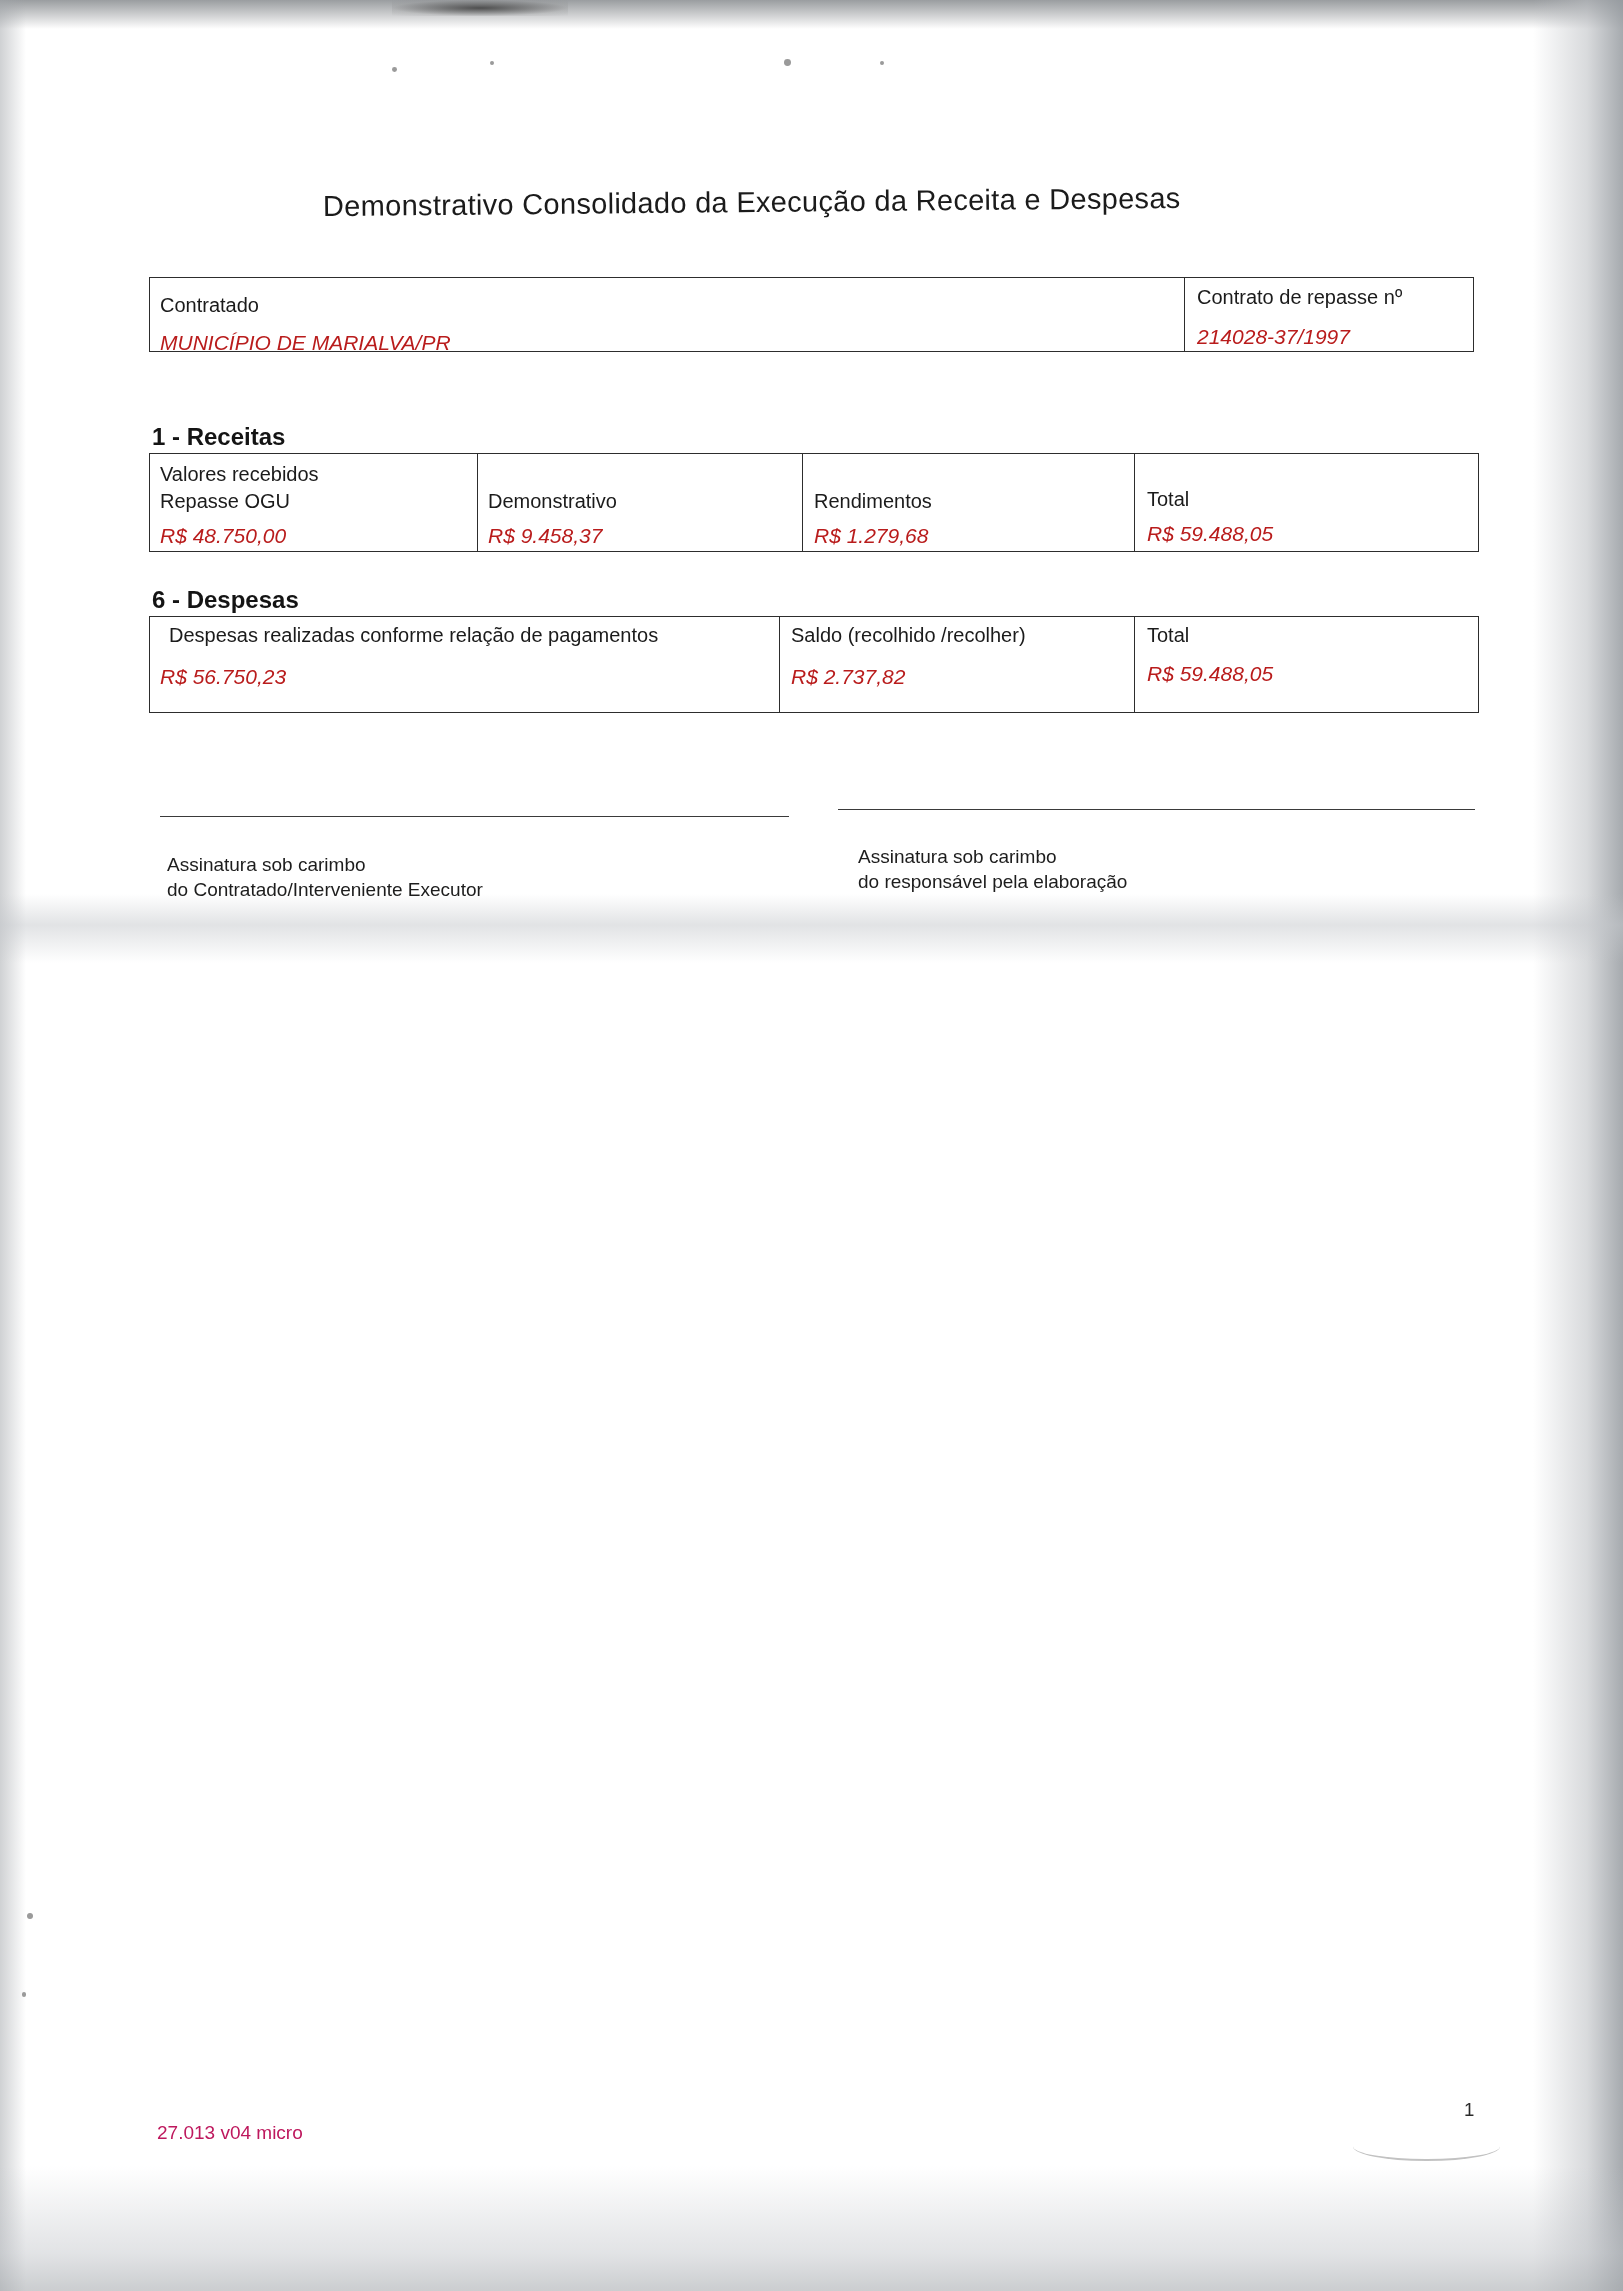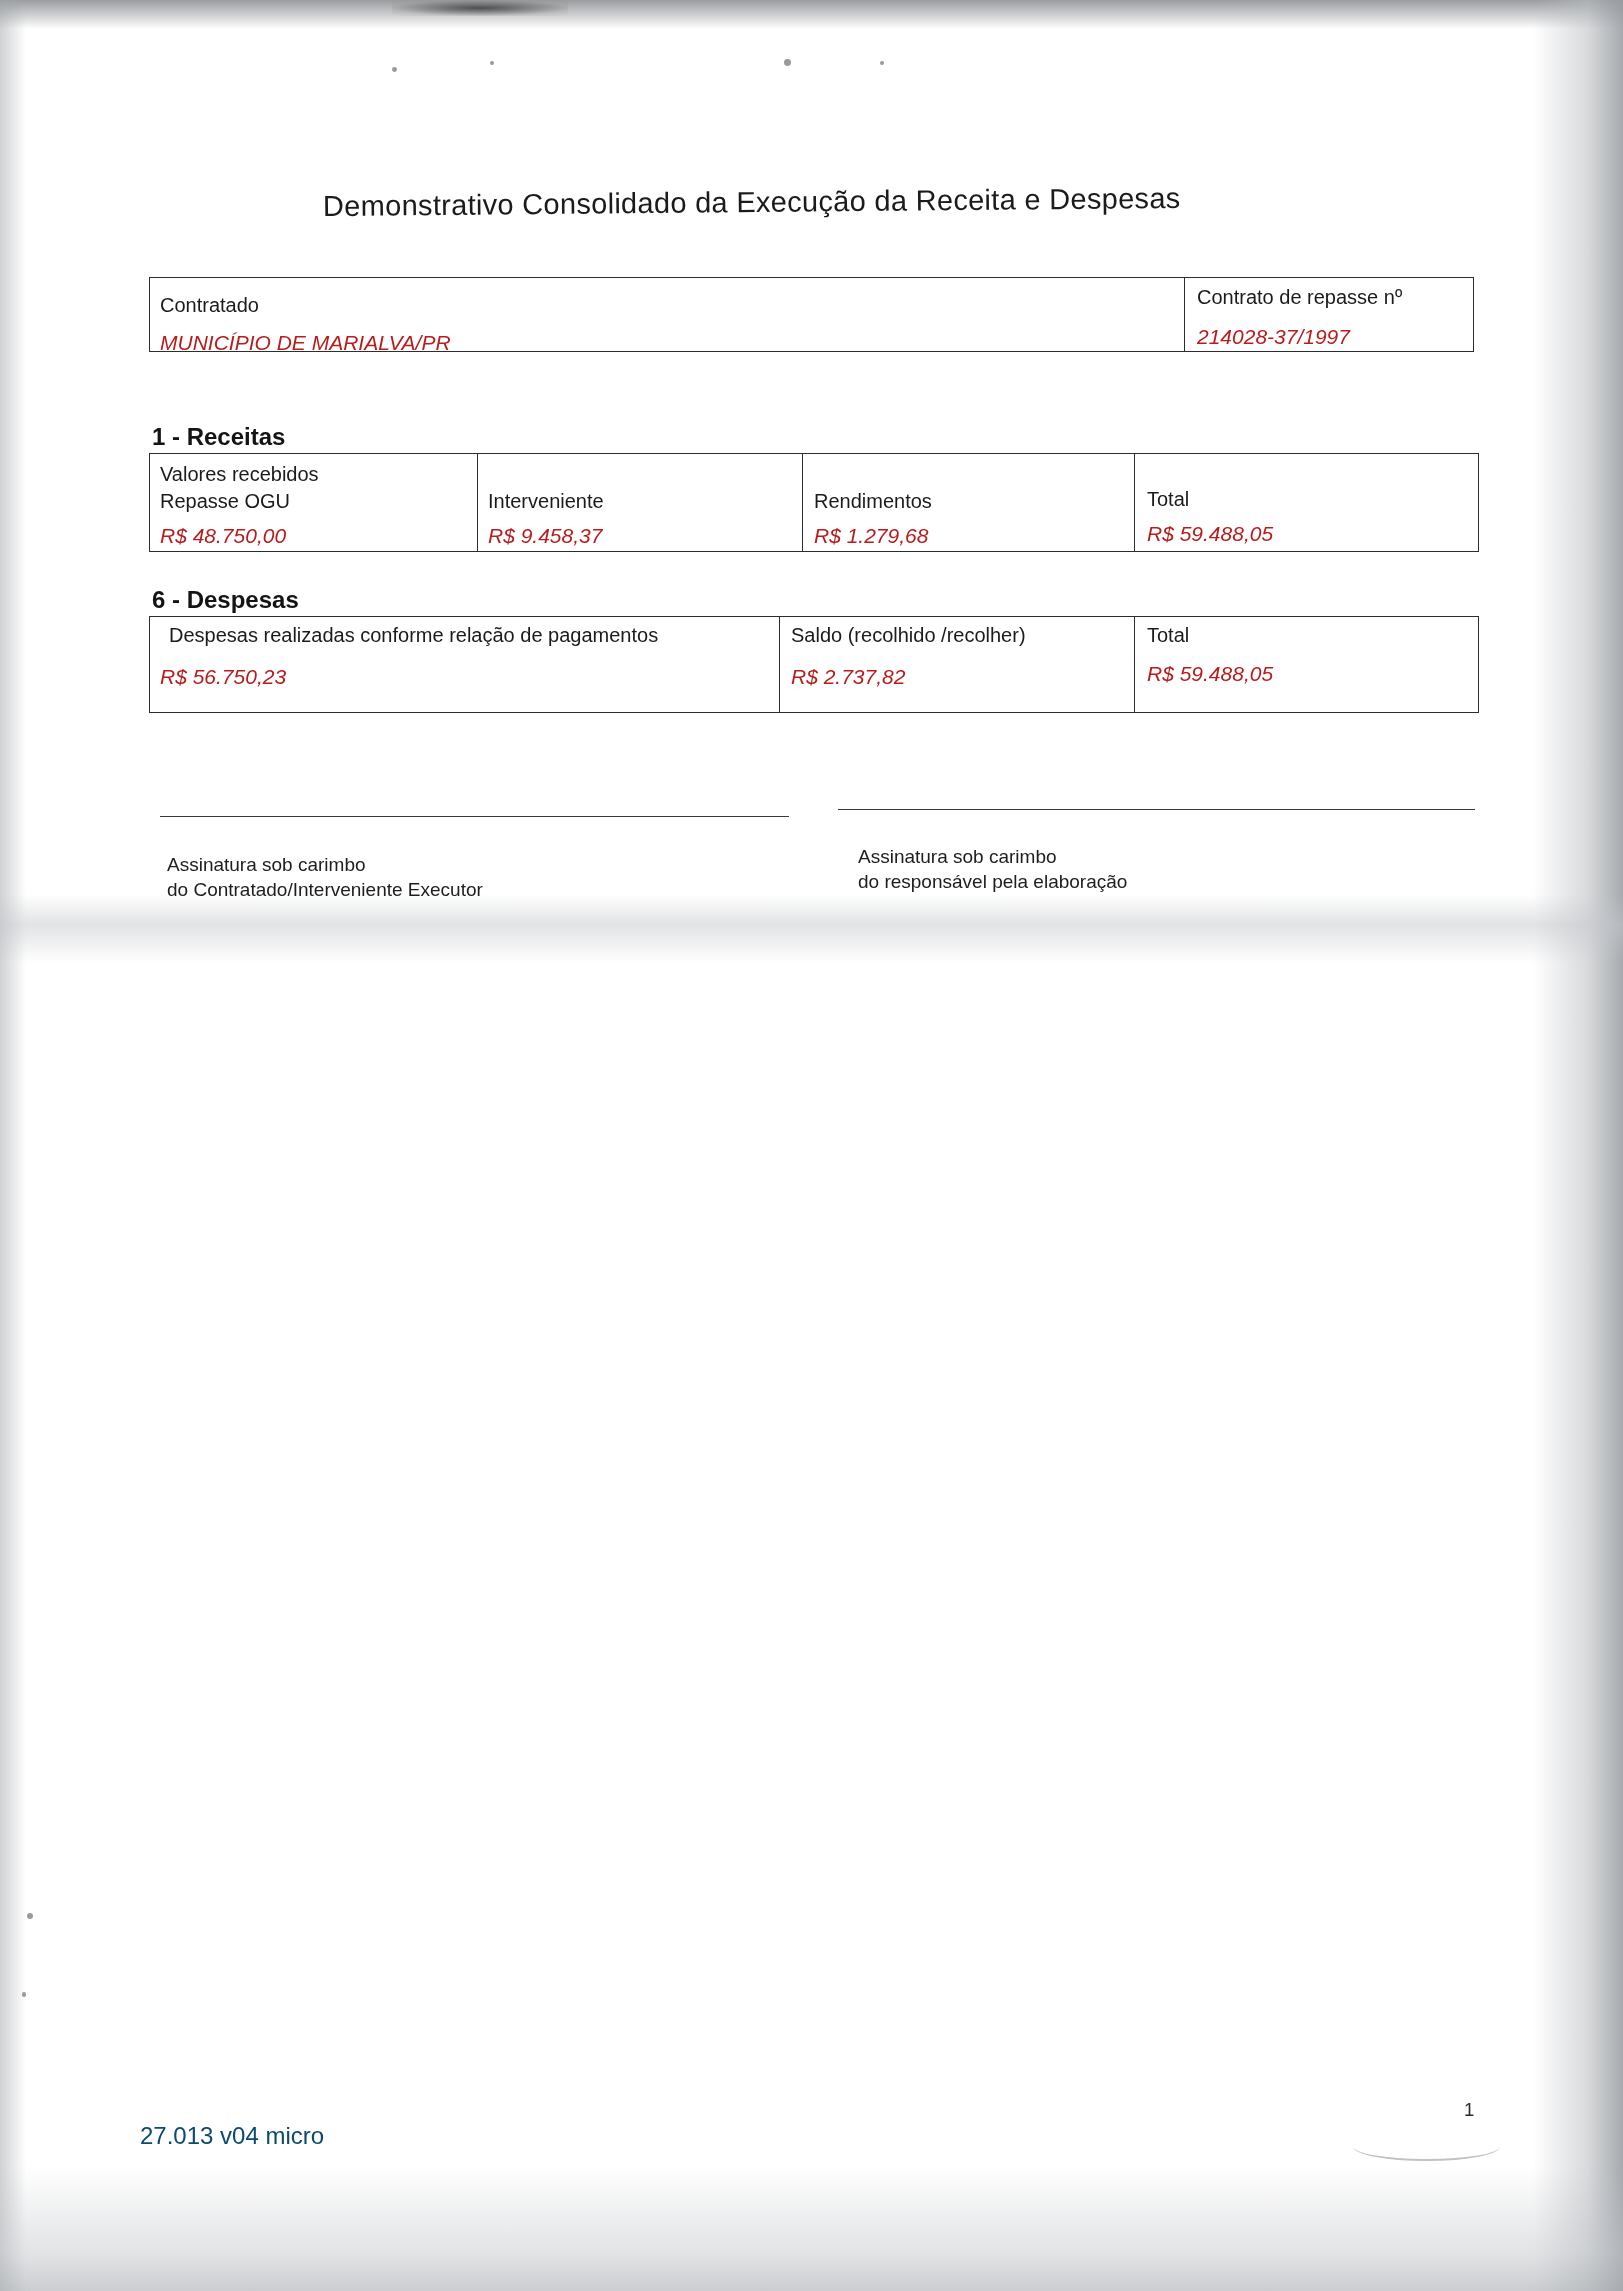--- a/index.html
+++ b/index.html
@@ -126,24 +126,24 @@
   }
   .sig-text {
     position: absolute;
     font-size: 19px;
     color: #1d1d1d;
     line-height: 24.5px;
     white-space: nowrap;
   }
   .footer-left {
     position: absolute;
-    left: 140px;
+    left: 157px;
     top: 2122px;
-    font-size: 24px;
-    color: #0c4a6e;
+    font-size: 19px;
+    color: #be185d;
     white-space: nowrap;
   }
   .footer-page {
     position: absolute;
     left: 1464px;
     top: 2099px;
     font-size: 18.6px;
     color: #2a2a2a;
   }
   .pencil-mark {
@@ -189,21 +189,21 @@
 
   <div class="box" style="left:149px; top:453px; width:1330px; height:99px;"></div>
   <div class="cellv" style="left:477px; top:453px; width:0px; height:99px;"></div>
   <div class="cellv" style="left:802px; top:453px; width:0px; height:99px;"></div>
   <div class="cellv" style="left:1134px; top:453px; width:0px; height:99px;"></div>
 
   <div class="lbl" style="left:160px; top:463px;">Valores recebidos</div>
   <div class="lbl" style="left:160px; top:490px;">Repasse OGU</div>
   <div class="val" style="left:160px; top:524px;">R$ 48.750,00</div>
 
-  <div class="lbl" style="left:488px; top:490px;">Interveniente</div>
+  <div class="lbl" style="left:488px; top:490px;">Demonstrativo</div>
   <div class="val" style="left:488px; top:524px;">R$ 9.458,37</div>
 
   <div class="lbl" style="left:814px; top:490px;">Rendimentos</div>
   <div class="val" style="left:814px; top:524px;">R$ 1.279,68</div>
 
   <div class="lbl" style="left:1147px; top:488px;">Total</div>
   <div class="val" style="left:1147px; top:522px;">R$ 59.488,05</div>
 
   <div class="sec-title" style="left:152px; top:586px;">6 - Despesas</div>
 

